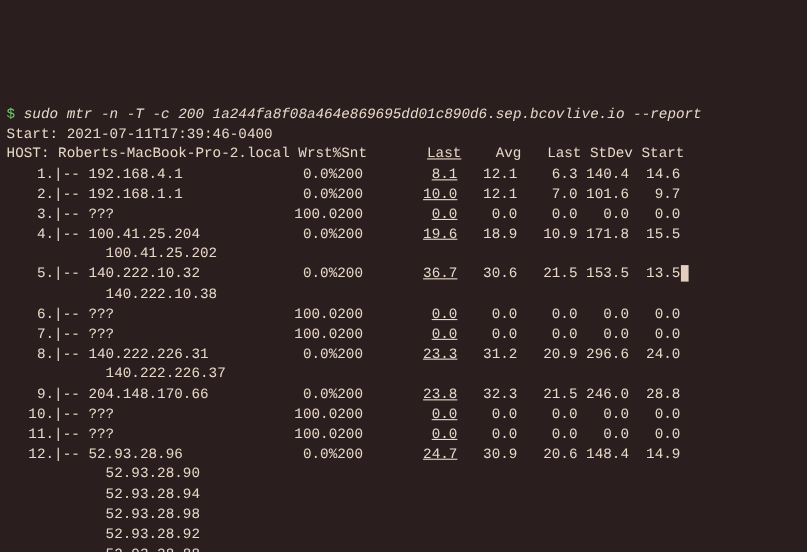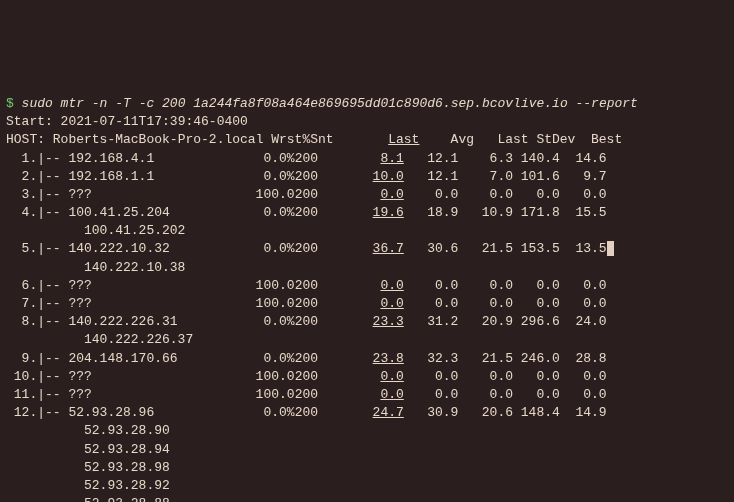--- a/index.html
+++ b/index.html
@@ -100,28 +100,29 @@
     .host-label {
       display: inline-block;
       width: 32ch;
     }
     .extra-pad {
       display: inline-block;
       width: 10ch;
     }
     #hops-container .hop-line {
       display: block;
+      margin-left: 12px;
     }
   </style>
 </head>
 <body>
 
 
 
 <div>
 <span><span class="prompt">$ </span><span class="cmd">sudo mtr -n -T -c 200 1a244fa8f08a464e869695dd01c890d6.sep.bcovlive.io --report</span></span>
 <span class="start-line">Start: 2021-07-11T17:39:46-0400</span>
-<span class="header-row"><span class="host-label">HOST: Roberts-MacBook-Pro-2.local</span><span class="loss-col">Wrst%</span><span class="snt-col">Snt</span><span class="last-col">Last</span><span class="avg-col">Avg</span><span class="best-col">Last</span><span class="wrst-col">StDev</span><span class="stdev-col">Best</span></span>
+<span class="header-row"><span class="host-label">HOST: Roberts-MacBook-Pro-2.local</span><span class="loss-col">Wrst%</span><span class="snt-col">Snt</span><span class="last-col">Last</span><span class="avg-col">Avg</span><span class="best-col">Last</span><span class="wrst-col">StDev</span><span class="stdev-col">Start</span></span>
 <div id="hops-container"><span class="hop-line hop-row"><span class="hop-num">1</span><span class="sep">.|-- </span><span class="ip-col">192.168.4.1</span><span class="loss-col">0.0%</span><span class="snt-col">200</span><span class="last-col">8.1</span><span class="avg-col">12.1</span><span class="best-col">6.3</span><span class="wrst-col">140.4</span><span class="stdev-col">14.6</span></span><span class="hop-line hop-row"><span class="hop-num">2</span><span class="sep">.|-- </span><span class="ip-col">192.168.1.1</span><span class="loss-col">0.0%</span><span class="snt-col">200</span><span class="last-col">10.0</span><span class="avg-col">12.1</span><span class="best-col">7.0</span><span class="wrst-col">101.6</span><span class="stdev-col">9.7</span></span><span class="hop-line hop-row"><span class="hop-num">3</span><span class="sep">.|-- </span><span class="ip-col">???</span><span class="loss-col">100.0</span><span class="snt-col">200</span><span class="last-col">0.0</span><span class="avg-col">0.0</span><span class="best-col">0.0</span><span class="wrst-col">0.0</span><span class="stdev-col">0.0</span></span><span class="hop-line hop-row"><span class="hop-num">4</span><span class="sep">.|-- </span><span class="ip-col">100.41.25.204</span><span class="loss-col">0.0%</span><span class="snt-col">200</span><span class="last-col">19.6</span><span class="avg-col">18.9</span><span class="best-col">10.9</span><span class="wrst-col">171.8</span><span class="stdev-col">15.5</span></span><span class="hop-line extra-ip"><span class="extra-pad">        </span><span>100.41.25.202</span></span><span class="hop-line hop-row"><span class="hop-num">5</span><span class="sep">.|-- </span><span class="ip-col">140.222.10.32</span><span class="loss-col">0.0%</span><span class="snt-col">200</span><span class="last-col">36.7</span><span class="avg-col">30.6</span><span class="best-col">21.5</span><span class="wrst-col">153.5</span><span class="stdev-col">13.5</span><span class="cursor"></span></span><span class="hop-line extra-ip"><span class="extra-pad">        </span><span>140.222.10.38</span></span><span class="hop-line hop-row"><span class="hop-num">6</span><span class="sep">.|-- </span><span class="ip-col">???</span><span class="loss-col">100.0</span><span class="snt-col">200</span><span class="last-col">0.0</span><span class="avg-col">0.0</span><span class="best-col">0.0</span><span class="wrst-col">0.0</span><span class="stdev-col">0.0</span></span><span class="hop-line hop-row"><span class="hop-num">7</span><span class="sep">.|-- </span><span class="ip-col">???</span><span class="loss-col">100.0</span><span class="snt-col">200</span><span class="last-col">0.0</span><span class="avg-col">0.0</span><span class="best-col">0.0</span><span class="wrst-col">0.0</span><span class="stdev-col">0.0</span></span><span class="hop-line hop-row"><span class="hop-num">8</span><span class="sep">.|-- </span><span class="ip-col">140.222.226.31</span><span class="loss-col">0.0%</span><span class="snt-col">200</span><span class="last-col">23.3</span><span class="avg-col">31.2</span><span class="best-col">20.9</span><span class="wrst-col">296.6</span><span class="stdev-col">24.0</span></span><span class="hop-line extra-ip"><span class="extra-pad">        </span><span>140.222.226.37</span></span><span class="hop-line hop-row"><span class="hop-num">9</span><span class="sep">.|-- </span><span class="ip-col">204.148.170.66</span><span class="loss-col">0.0%</span><span class="snt-col">200</span><span class="last-col">23.8</span><span class="avg-col">32.3</span><span class="best-col">21.5</span><span class="wrst-col">246.0</span><span class="stdev-col">28.8</span></span><span class="hop-line hop-row"><span class="hop-num">10</span><span class="sep">.|-- </span><span class="ip-col">???</span><span class="loss-col">100.0</span><span class="snt-col">200</span><span class="last-col">0.0</span><span class="avg-col">0.0</span><span class="best-col">0.0</span><span class="wrst-col">0.0</span><span class="stdev-col">0.0</span></span><span class="hop-line hop-row"><span class="hop-num">11</span><span class="sep">.|-- </span><span class="ip-col">???</span><span class="loss-col">100.0</span><span class="snt-col">200</span><span class="last-col">0.0</span><span class="avg-col">0.0</span><span class="best-col">0.0</span><span class="wrst-col">0.0</span><span class="stdev-col">0.0</span></span><span class="hop-line hop-row"><span class="hop-num">12</span><span class="sep">.|-- </span><span class="ip-col">52.93.28.96</span><span class="loss-col">0.0%</span><span class="snt-col">200</span><span class="last-col">24.7</span><span class="avg-col">30.9</span><span class="best-col">20.6</span><span class="wrst-col">148.4</span><span class="stdev-col">14.9</span></span><span class="hop-line extra-ip"><span class="extra-pad">        </span><span>52.93.28.90</span></span><span class="hop-line extra-ip"><span class="extra-pad">        </span><span>52.93.28.94</span></span><span class="hop-line extra-ip"><span class="extra-pad">        </span><span>52.93.28.98</span></span><span class="hop-line extra-ip"><span class="extra-pad">        </span><span>52.93.28.92</span></span><span class="hop-line extra-ip"><span class="extra-pad">        </span><span>52.93.28.88</span></span></div>
 </div>
 
 
 
 
 </body></html>

